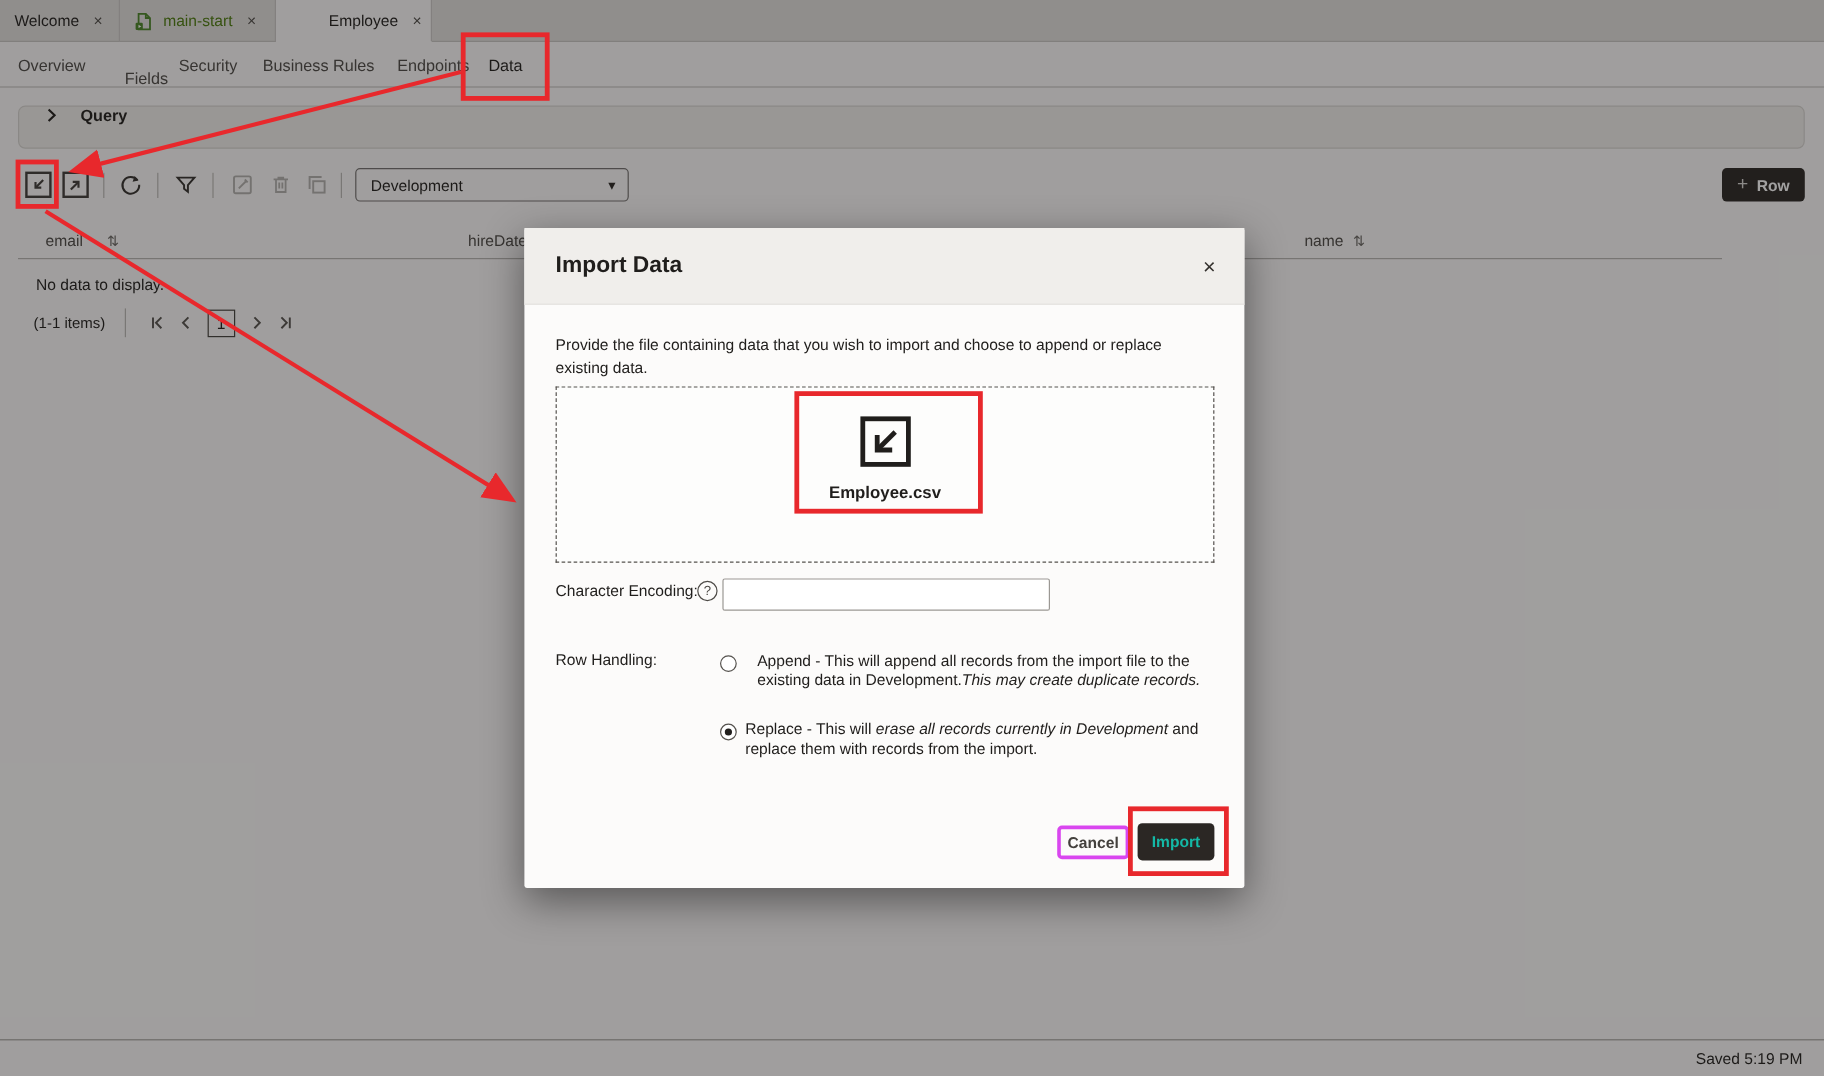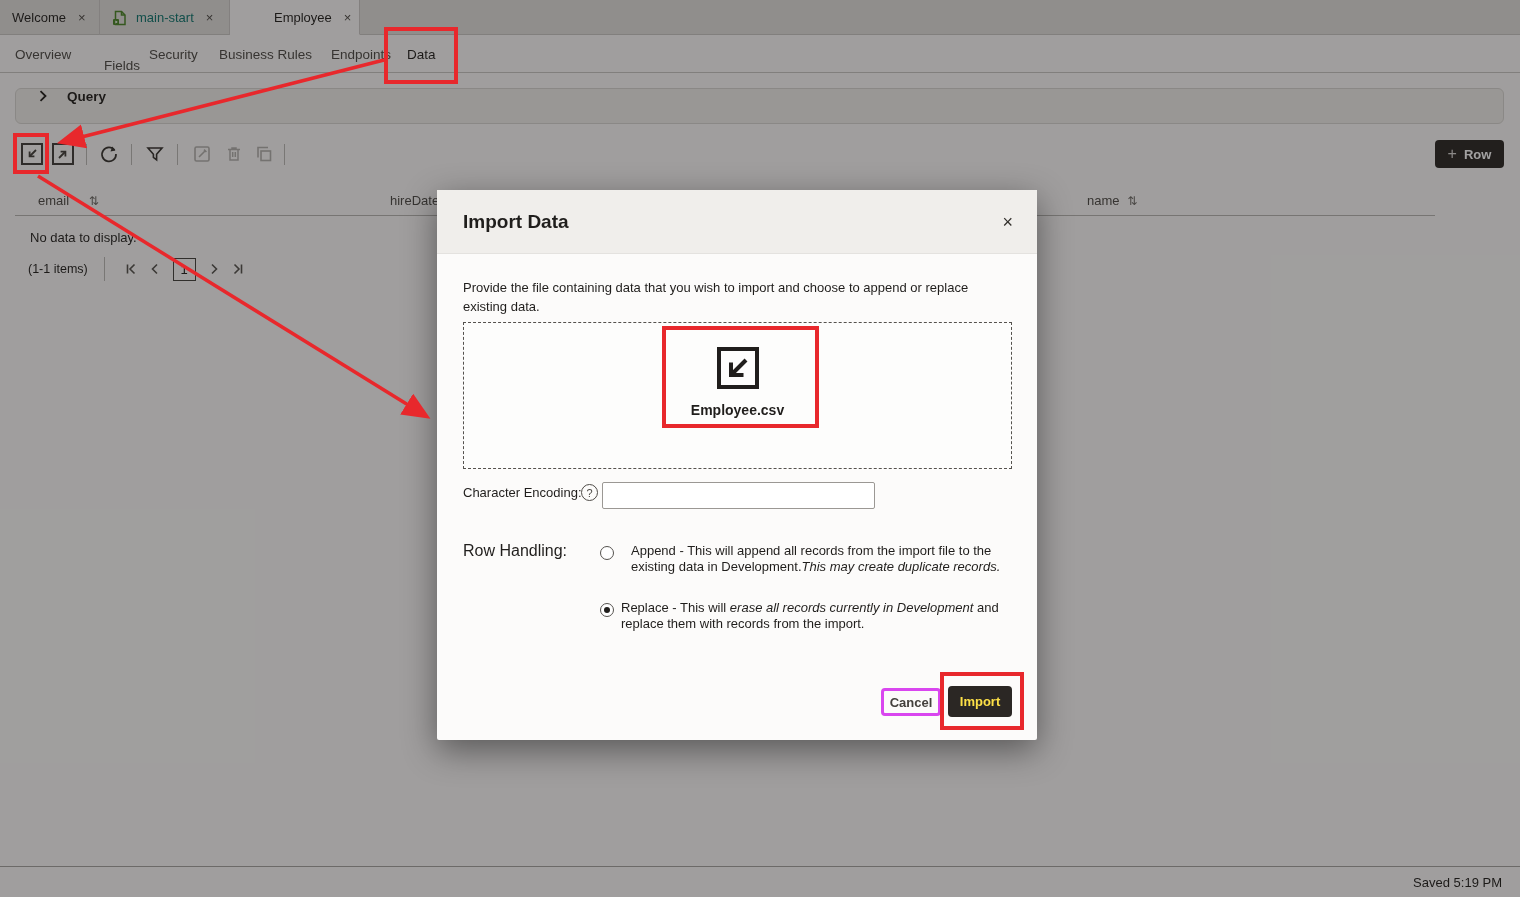--- a/index.html
+++ b/index.html
@@ -8,21 +8,21 @@
 
   
   #base { position:absolute; inset:0; }
 
   .tabbar { position:absolute; left:0; top:0; width:1520px; height:35px;
     background:#e2e0dd; border-bottom:1px solid #c8c6c3; }
   .tab { position:absolute; top:0; height:35px; display:flex; align-items:center;
     gap:8px; padding:0 12px; font-size:13px; border-right:1px solid #cbc9c6; cursor:pointer; }
   .tab.active { background:#fcfbfa; border-bottom:1px solid #fcfbfa;padding-left:36px; }
   .tab .x { font-size:13px; color:#4d4a46; margin-left:4px; }
-  .tab-green { color:#0f766e; }
+  .tab-green { color:#4d7c0f; }
 
   .subtabbar { position:absolute; left:0; top:35px; width:1520px; height:38px;
     background:#fcfbfa; border-bottom:1px solid #c8c6c3; }
   .subtab { position:absolute; top:0; height:38px; display:flex; align-items:center;
     font-size:13.5px; color:#4d4a46; cursor:pointer; }
   .subtab.sel { color:#201e1c; }
   .subtab-underline { position:absolute; height:3px; background:#47663f; border-radius:2px; }
 
   .querybar { position:absolute; left:15px; top:88px; width:1489px; height:36px;
     background:#f1efeb; border:1px solid #d8d6d2; border-radius:6px;
@@ -84,34 +84,34 @@
   .dz-filename { font-size:14px; font-weight:bold; }
 
   .enc-label { position:absolute; left:26px; top:295px; font-size:13px; }
   .helpico { position:absolute; left:144px; top:294px; width:17px; height:17px;
     border:1.4px solid #4d4a46; border-radius:50%; color:#4d4a46; font-size:11px;
     display:flex; align-items:center; justify-content:center; cursor:pointer; }
   .enc-input { position:absolute; left:165px; top:292px; width:273px; height:27px;
     border:1px solid #9b9894; border-radius:2px; background:#fff; font-size:13px;
     padding:0 8px; font-family:inherit; }
 
-  .rh-label { position:absolute; left:26px; top:352px; font-size:16px; }
+  .rh-label { position:absolute; left:26px; top:352px; font-size:13px; }
   .radio { position:absolute; left:163px; width:14px; height:14px; border:1.5px solid #55524e;
     border-radius:50%; background:#fff; cursor:pointer; }
   .radio.checked::after { content:""; position:absolute; left:2.5px; top:2.5px;
     width:6px; height:6px; border-radius:50%; background:#201e1c; }
   .opt-text { position:absolute; left:184px; width:392px; font-size:13px; line-height:1.22; }
   .opt-text i { font-style:italic; }
 
   .btn-cancel { position:absolute; left:444px; top:498px; width:60px; height:28px;
     background:#fcfbfa; border:3px solid #d946ef; border-radius:4px; font-size:13px;
     font-weight:bold; color:#44413d; cursor:pointer; font-family:inherit; }
   .btn-import { position:absolute; left:511px; top:496px; width:64px; height:31px;
     background:#2b2724; border:none; border-radius:4px; font-size:13px; font-weight:bold;
-    color:#fde047; cursor:pointer; font-family:inherit; }
+    color:#14b8a6; cursor:pointer; font-family:inherit; }
 
   
   .ann { position:absolute; border:4px solid #e8282c; z-index:100; pointer-events:none; }
   #arrows { position:absolute; inset:0; z-index:100; pointer-events:none; }
 
   svg.ico { display:block; }
 </style>
 </head>
 <body>
 
@@ -214,20 +214,24 @@
     </svg>
   </div>
   <div class="toolbtn" style="left:252px;">
     <svg class="ico" width="20" height="20" viewBox="0 0 20 20">
       <rect x="7" y="7" width="9.5" height="9.5" fill="none" stroke="#b3b1ae" stroke-width="1.6"></rect>
       <path d="M4 13.5 V3.5 H14" fill="none" stroke="#b3b1ae" stroke-width="1.6"></path>
     </svg>
   </div>
   <div class="tsep" style="left:284px;"></div>
 
+  <div class="envselect">
+    <span>Development</span>
+    <span class="caret">▾</span>
+  </div>
 
   <button class="rowbtn">
     <span class="plus">+</span>
     <span>Row</span>
   </button>
 
   <div class="thead" style="left:38px;gap:20px;">
     <span>email</span>
     <span class="sorticon">⇅</span>
   </div>

